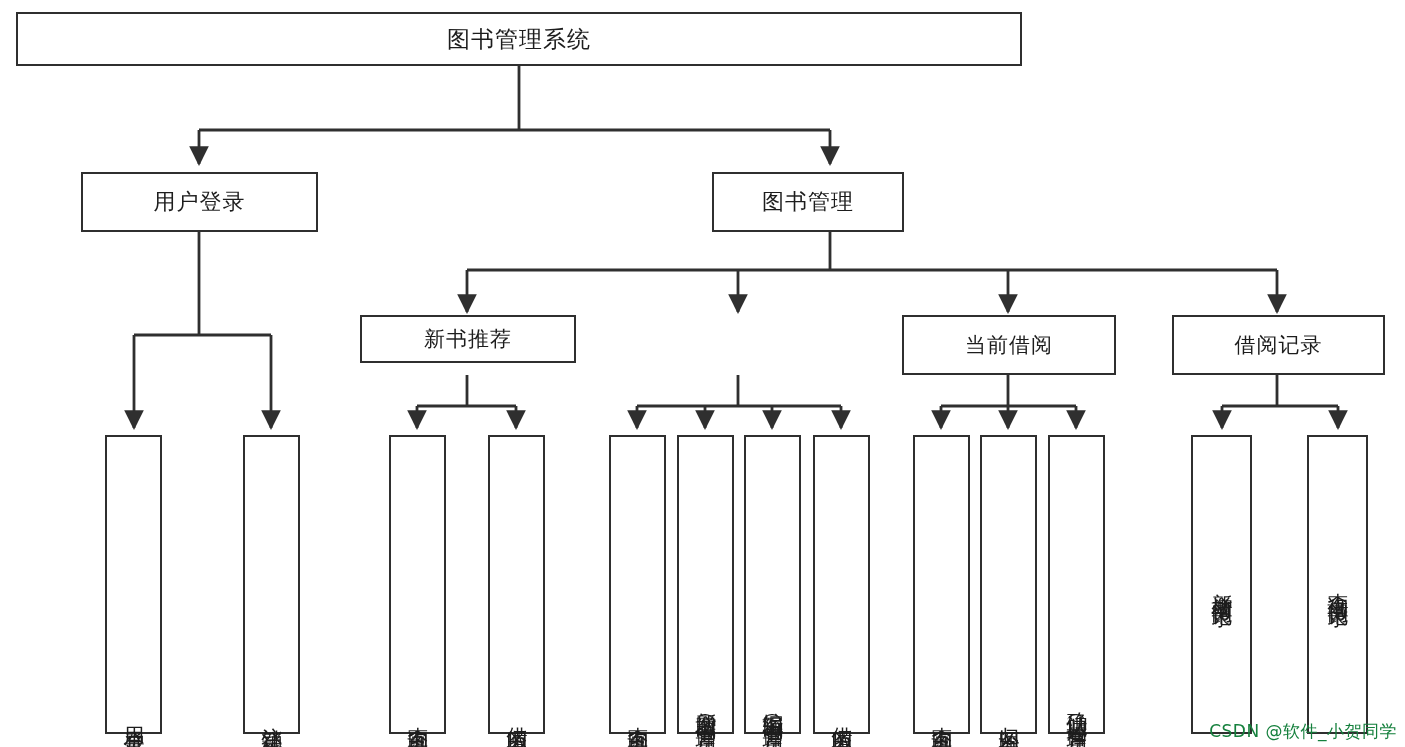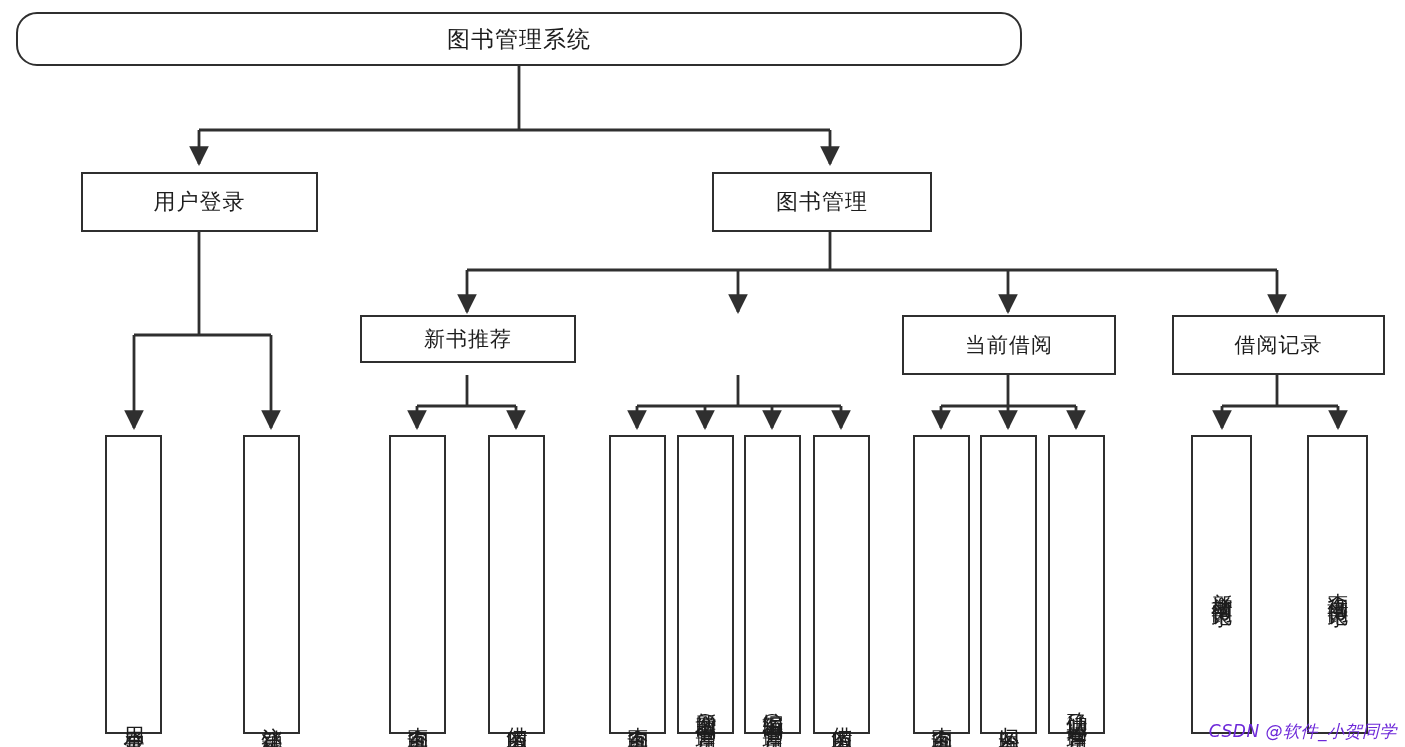--- a/index.html
+++ b/index.html
@@ -48,25 +48,24 @@
     font-size:21px;
     line-height:1.18;
     letter-spacing:3px;
     white-space:nowrap;
   }
   #watermark{
     position:absolute;
     right:8px;
     bottom:4px;
     font-size:17px;
-    color:#6d28d9;
+    color:#15803d;
     letter-spacing:.5px;
     user-select:none;
     pointer-events:none;
-    font-style:italic;
   }
 </style>
 </head>
 <body>
 
 <div id="diagram-root">
 
   <svg class="edges" viewBox="0 0 1405 747" xmlns="http://www.w3.org/2000/svg">
     <defs>
       <marker id="arrow" viewBox="0 0 10 10" refX="9" refY="5" markerWidth="7" markerHeight="7" orient="auto-start-reverse">
@@ -110,29 +109,29 @@
       <path d="M 1008 406 L 1008 428" marker-end="url(#arrow)"></path>
       <path d="M 1076 406 L 1076 428" marker-end="url(#arrow)"></path>
 
       <path d="M 1277 375 L 1277 406"></path>
       <path d="M 1222 406 L 1338 406"></path>
       <path d="M 1222 406 L 1222 428" marker-end="url(#arrow)"></path>
       <path d="M 1338 406 L 1338 428" marker-end="url(#arrow)"></path>
     </g>
   </svg>
 
-  <div class="node root" style="left:16px;top:12px;width:1006px;height:54px;border-radius:21px;">
+  <div class="node root" style="left:16px;top:12px;width:1006px;height:54px;">
     <span class="node-label">图书管理系统</span>
   </div>
 
   <div class="node level1" style="left:81px;top:172px;width:237px;height:60px;">
     <span class="node-label">用户登录</span>
   </div>
 
-  <div class="node level1" style="left:712px;top:172px;width:220px;height:60px;">
+  <div class="node level1" style="left:712px;top:172px;width:192px;height:60px;">
     <span class="node-label">图书管理</span>
   </div>
 
   <div class="node level2" style="left:360px;top:315px;width:216px;height:48px;">
     <span class="node-label">新书推荐</span>
   </div>
 
 
   <div class="node level2" style="left:902px;top:315px;width:214px;height:60px;">
     <span class="node-label">当前借阅</span>

